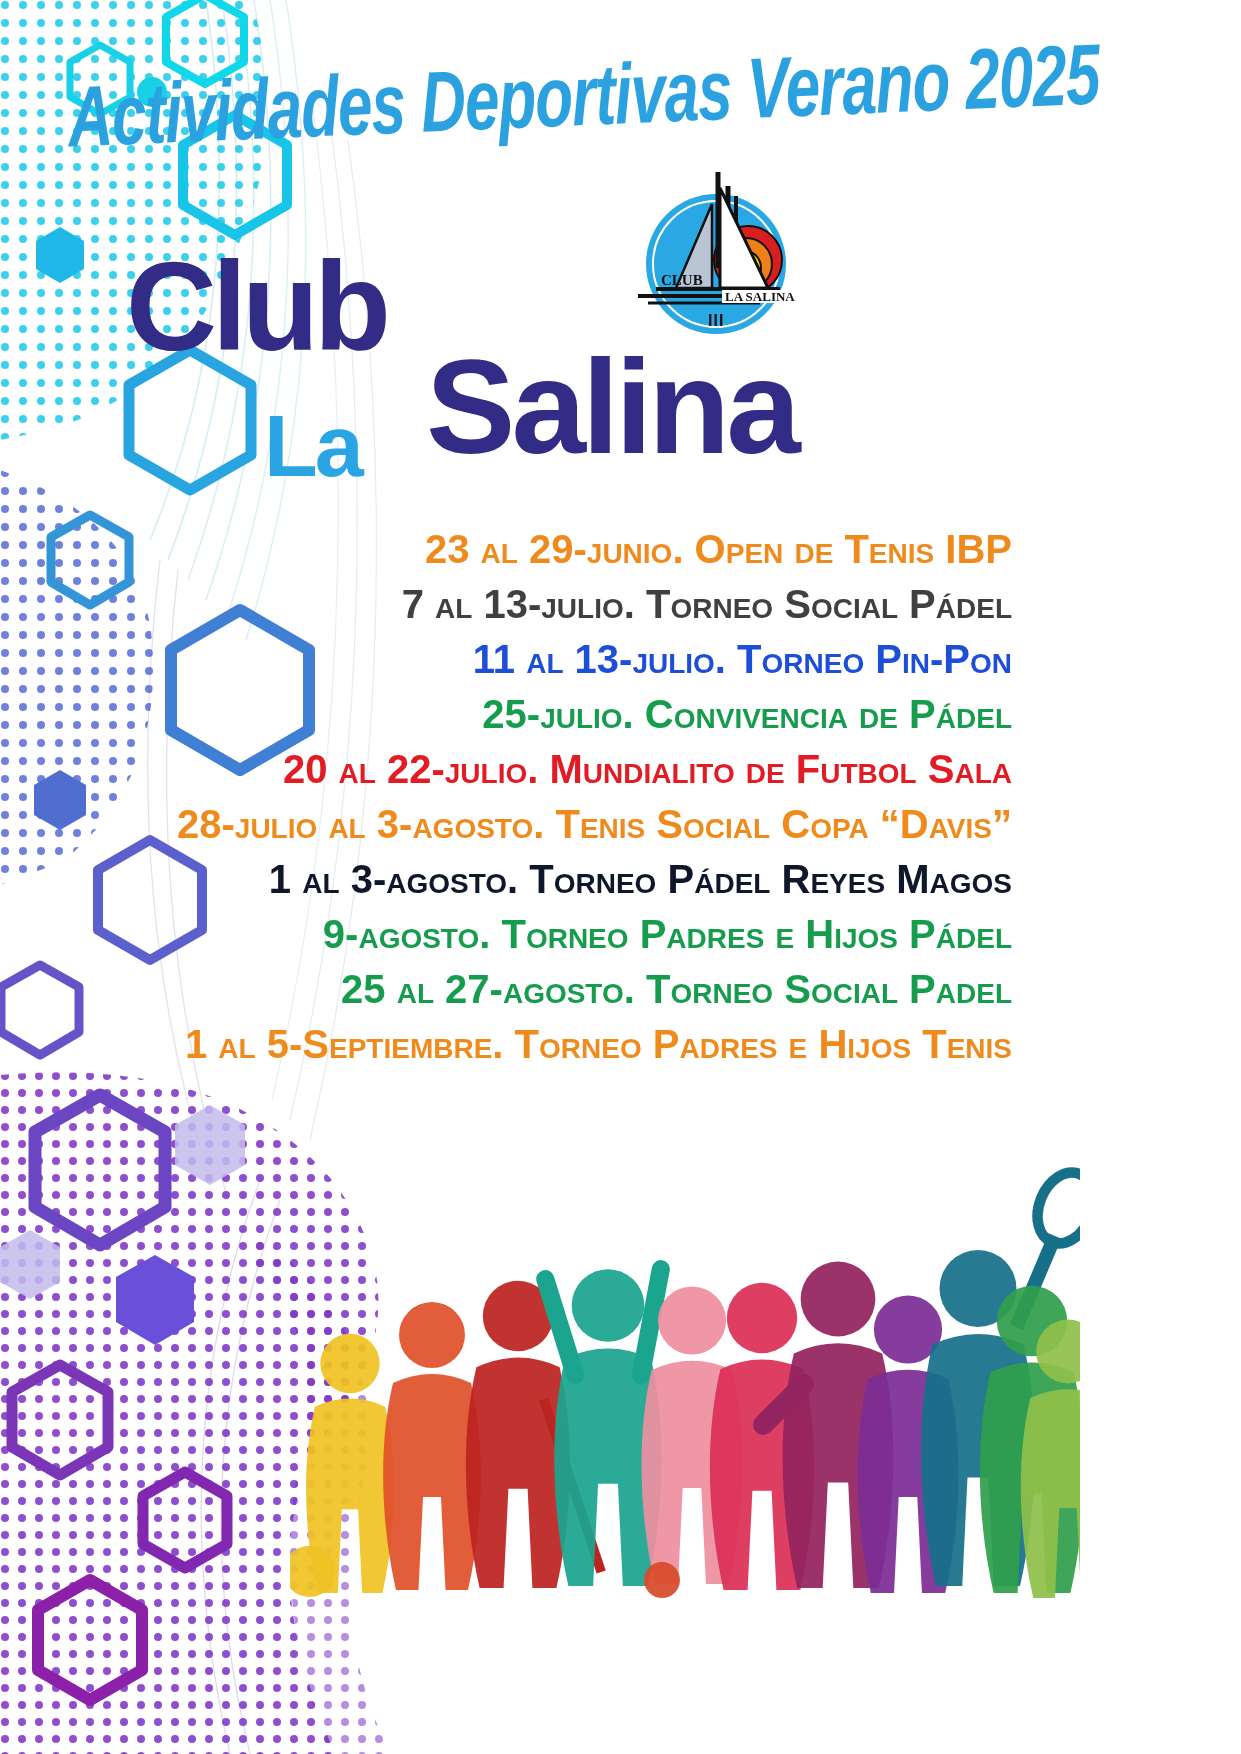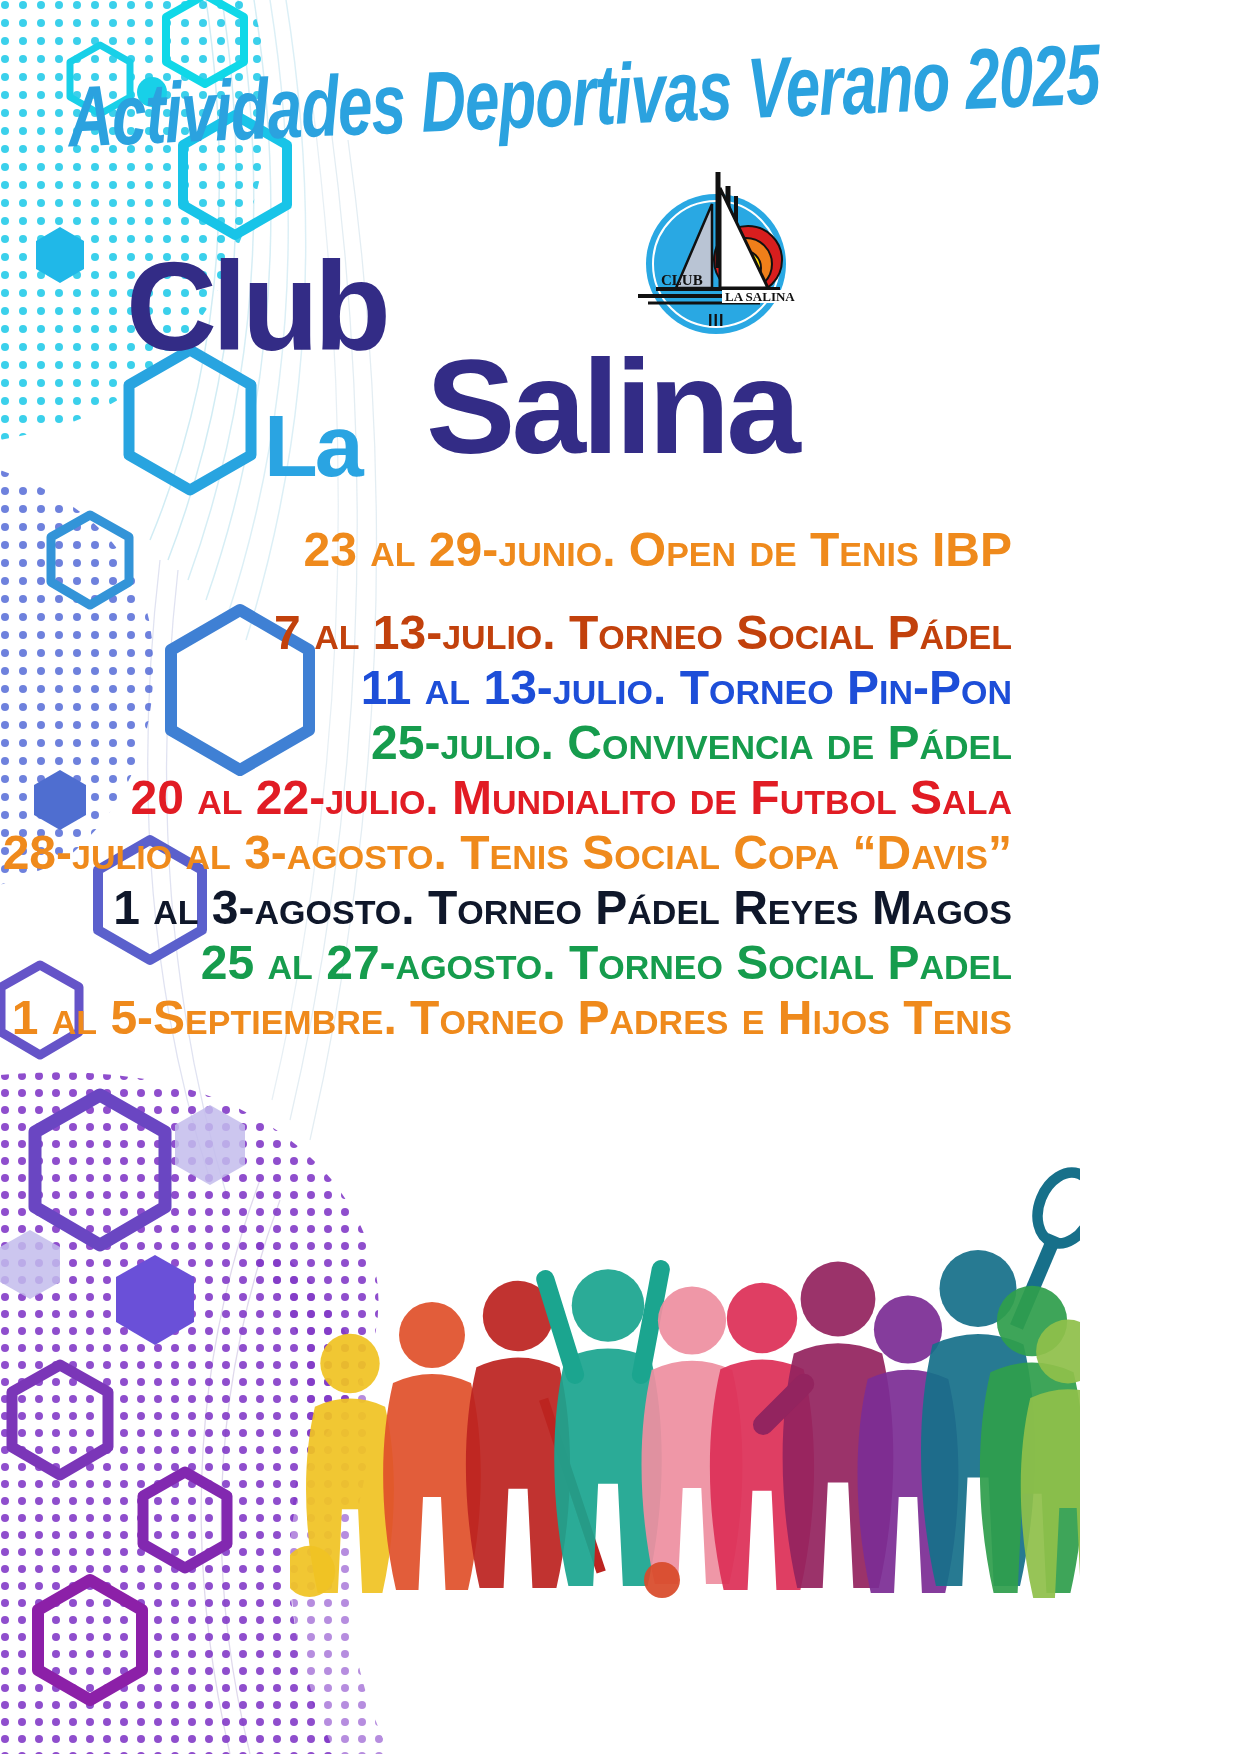--- a/index.html
+++ b/index.html
@@ -15,21 +15,21 @@
     letter-spacing:-1px;white-space:nowrap;color:#2ba2df;
     transform:rotate(-2.4deg) scale(1,1.38);transform-origin:left top;
   }
   .logo-svg{position:absolute;left:628px;top:168px;}
   .wm{position:absolute;font-weight:bold;color:#332c86;line-height:1;}
   .wm-club{left:126px;top:244px;font-size:126px;letter-spacing:-5px;}
   .wm-la{left:264px;top:402px;font-size:88px;letter-spacing:-3px;color:#2aa4e2;}
   .wm-salina{left:426px;top:340px;font-size:134px;letter-spacing:-4px;text-align:center;}
   .events{
     position:absolute;right:229px;top:522px;text-align:right;
-    font-weight:bold;font-variant:small-caps;font-size:48px;
+    font-weight:bold;font-variant:small-caps;font-size:40px;
     line-height:55px;white-space:nowrap;
   }
   .event-row{height:55px;}
   .figures-svg{position:absolute;left:290px;top:1138px;}
 </style>
 </head>
 <body>
 
 <div class="poster">
 
@@ -122,26 +122,27 @@
     <text x="97" y="133" font-family="Liberation Serif, serif" font-weight="bold" font-size="13" fill="#111111">LA SALINA</text>
     <text x="80" y="158" font-family="Liberation Sans, sans-serif" font-weight="bold" font-size="16" fill="#111111" letter-spacing="1">III</text>
   </svg>
 
   <div class="wm wm-club" style="color: rgb(51, 44, 134);">Club</div>
   <div class="wm wm-la" style="color: rgb(42, 164, 226);">La</div>
   <div class="wm wm-salina" style="color: rgb(51, 44, 134);">Salina</div>
 
   <div class="events">
       <div class="event-row" style="color: rgb(239, 138, 28);">23 al 29-junio. Open de Tenis IBP</div>
-      <div class="event-row" style="color: #c2410c; margin-top: 28px;">7 al 13-julio. Torneo Social Pádel</div>
+      <div class="event-row" style="color: #404040;">7 al 13-julio. Torneo Social Pádel</div>
       <div class="event-row" style="color: #1d4ed8;">11 al 13-julio. Torneo Pin-Pon</div>
       <div class="event-row" style="color: rgb(22, 156, 77); padding-left: 44px;">25-julio. Convivencia de Pádel</div>
       <div class="event-row" style="color: rgb(225, 28, 36);">20 al 22-julio. Mundialito de Futbol Sala</div>
       <div class="event-row" style="color: rgb(239, 138, 28);">28-julio al 3-agosto. Tenis Social Copa “Davis”</div>
       <div class="event-row" style="color: #0f172a;">1 al 3-agosto. Torneo Pádel Reyes Magos</div>
+      <div class="event-row" style="color: rgb(22, 156, 77);">9-agosto. Torneo Padres e Hijos Pádel</div>
       <div class="event-row" style="color: rgb(22, 156, 77);">25 al 27-agosto. Torneo Social Padel</div>
       <div class="event-row" style="color: rgb(239, 138, 28);">1 al 5-Septiembre. Torneo Padres e Hijos Tenis</div>
     </div>
 
   <svg class="figures-svg" width="790" height="480" viewBox="0 0 790 480" aria-hidden="true">
     <defs>
       <path id="person" d="M-26,-138 C-36,-96 -34,-44 -24,0 L-9,0 L-6,-62 L6,-62 L9,0 L24,0 C34,-44 36,-96 26,-138 Q0,-150 -26,-138 Z"></path>
     </defs>
     <g fill-opacity="0.93">
       <g transform="translate(60,455) scale(1.35)" fill="#f0c324">

